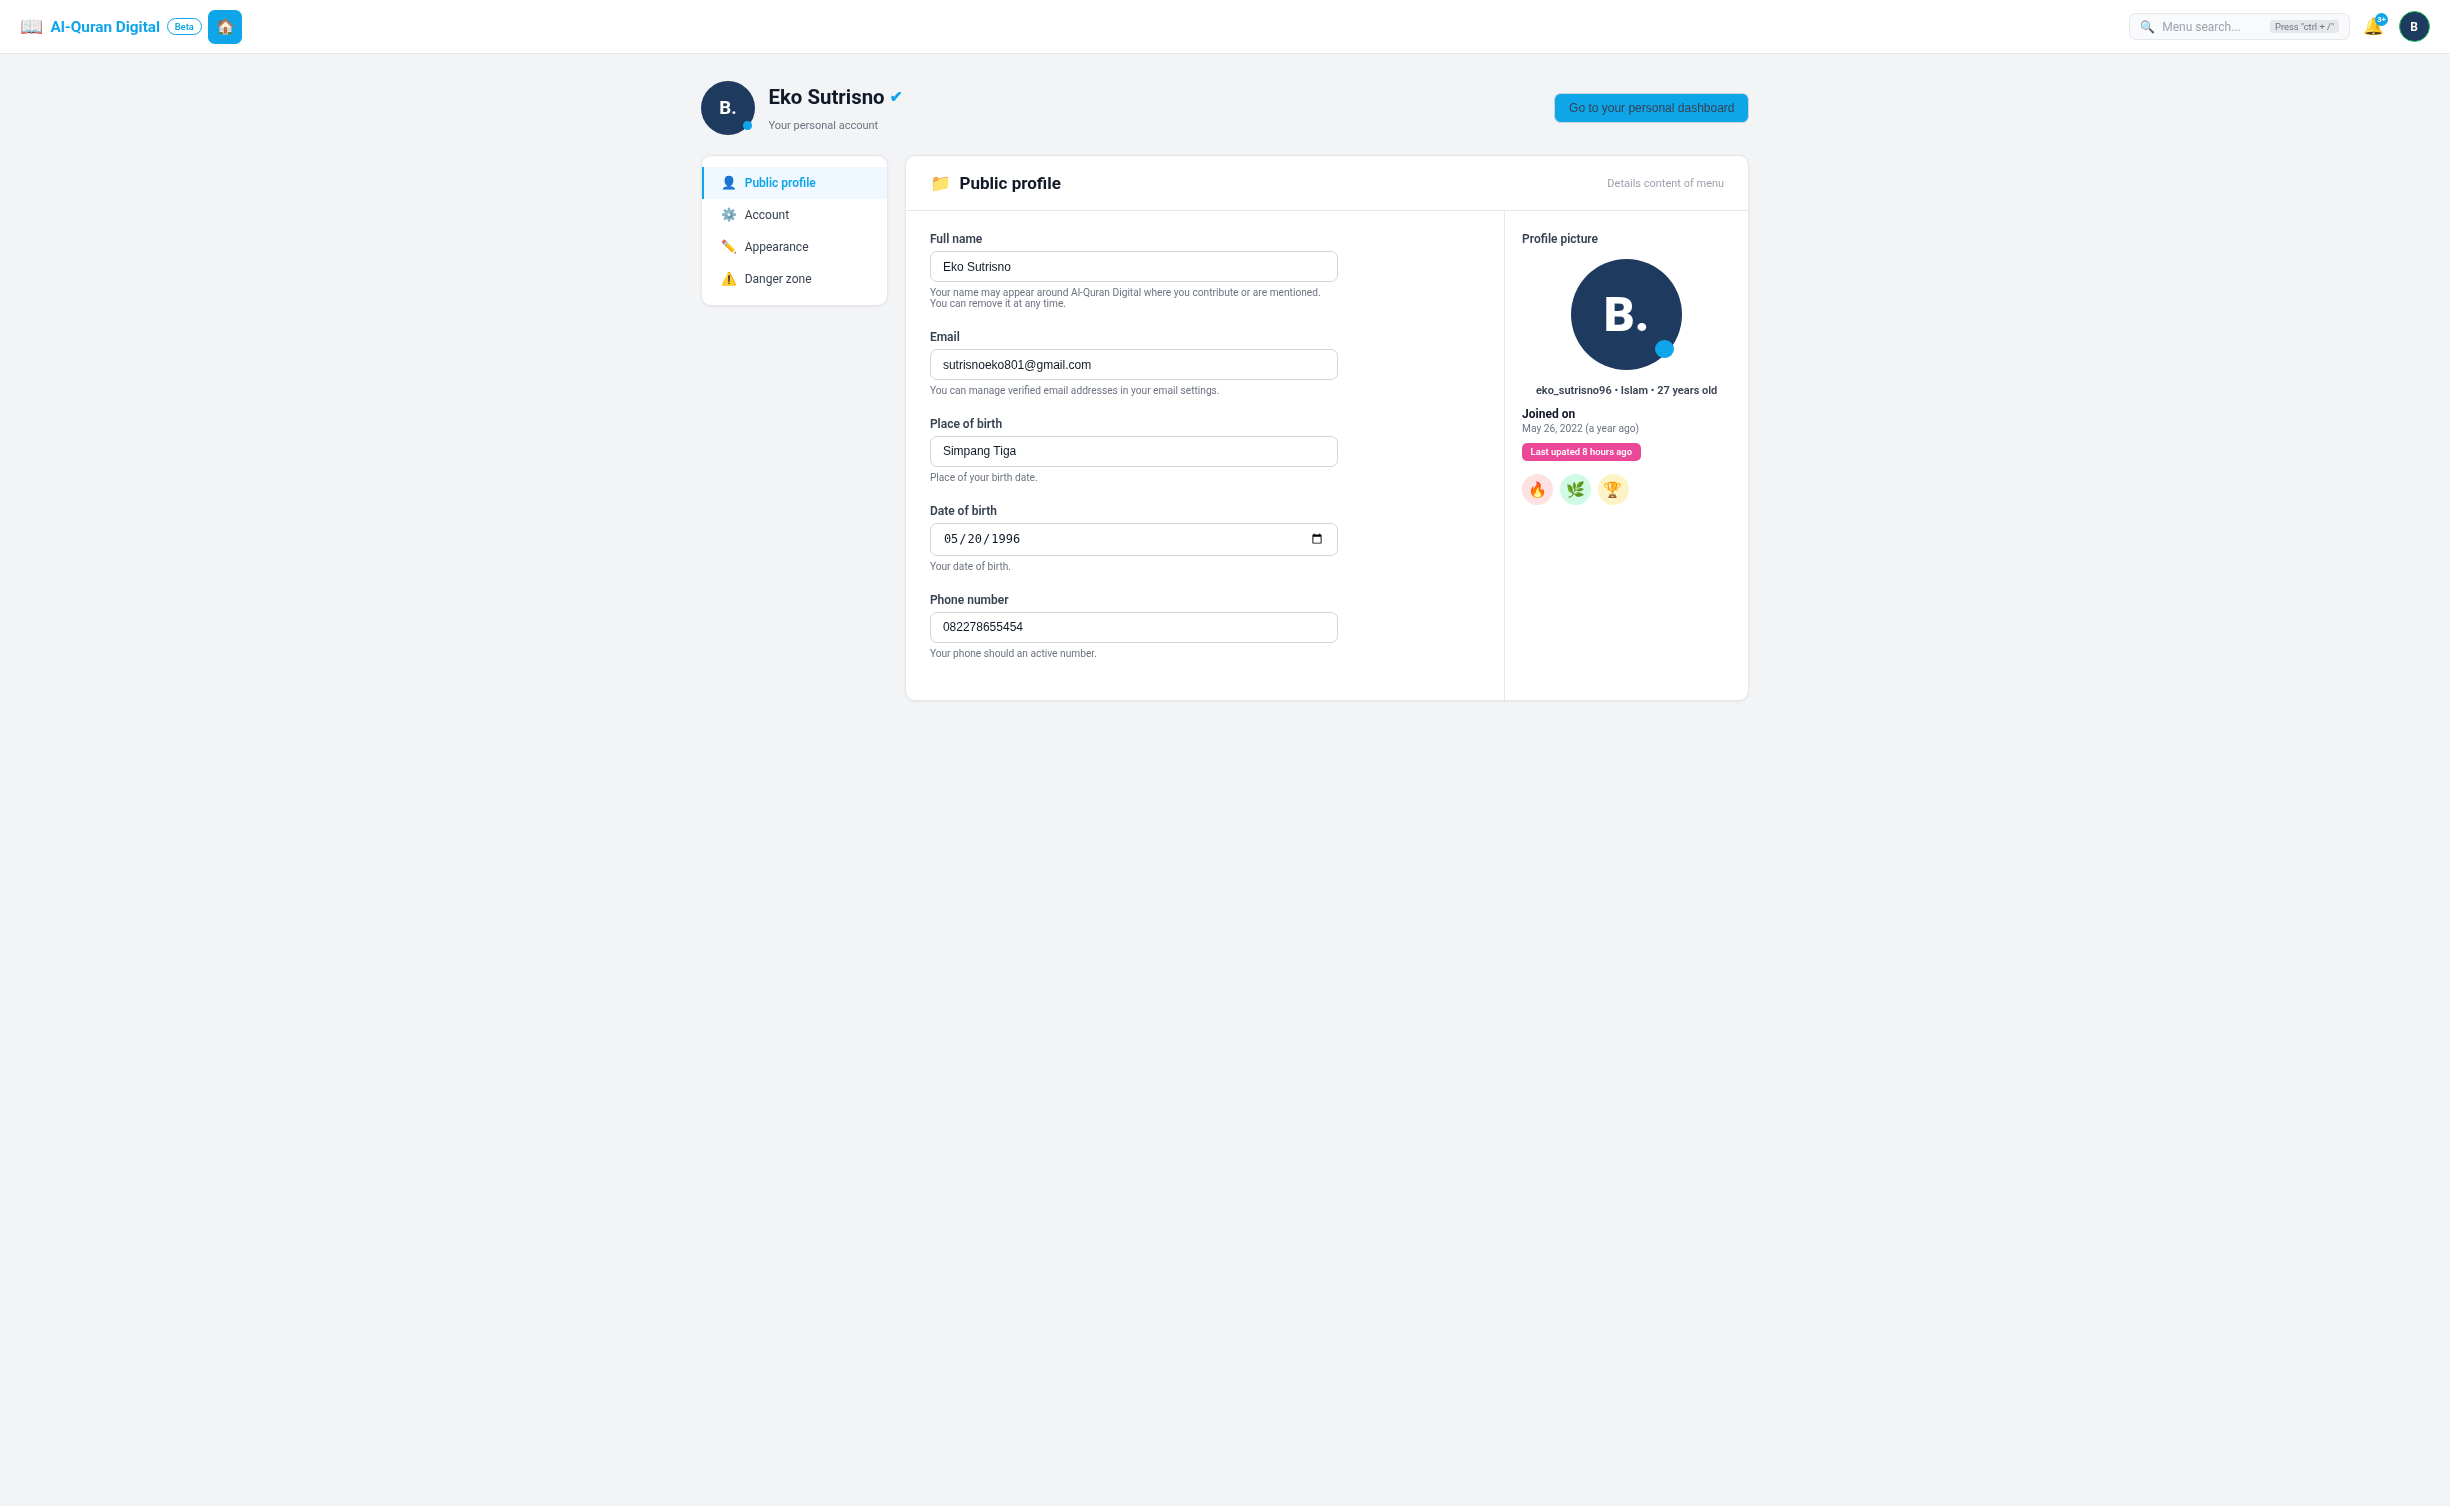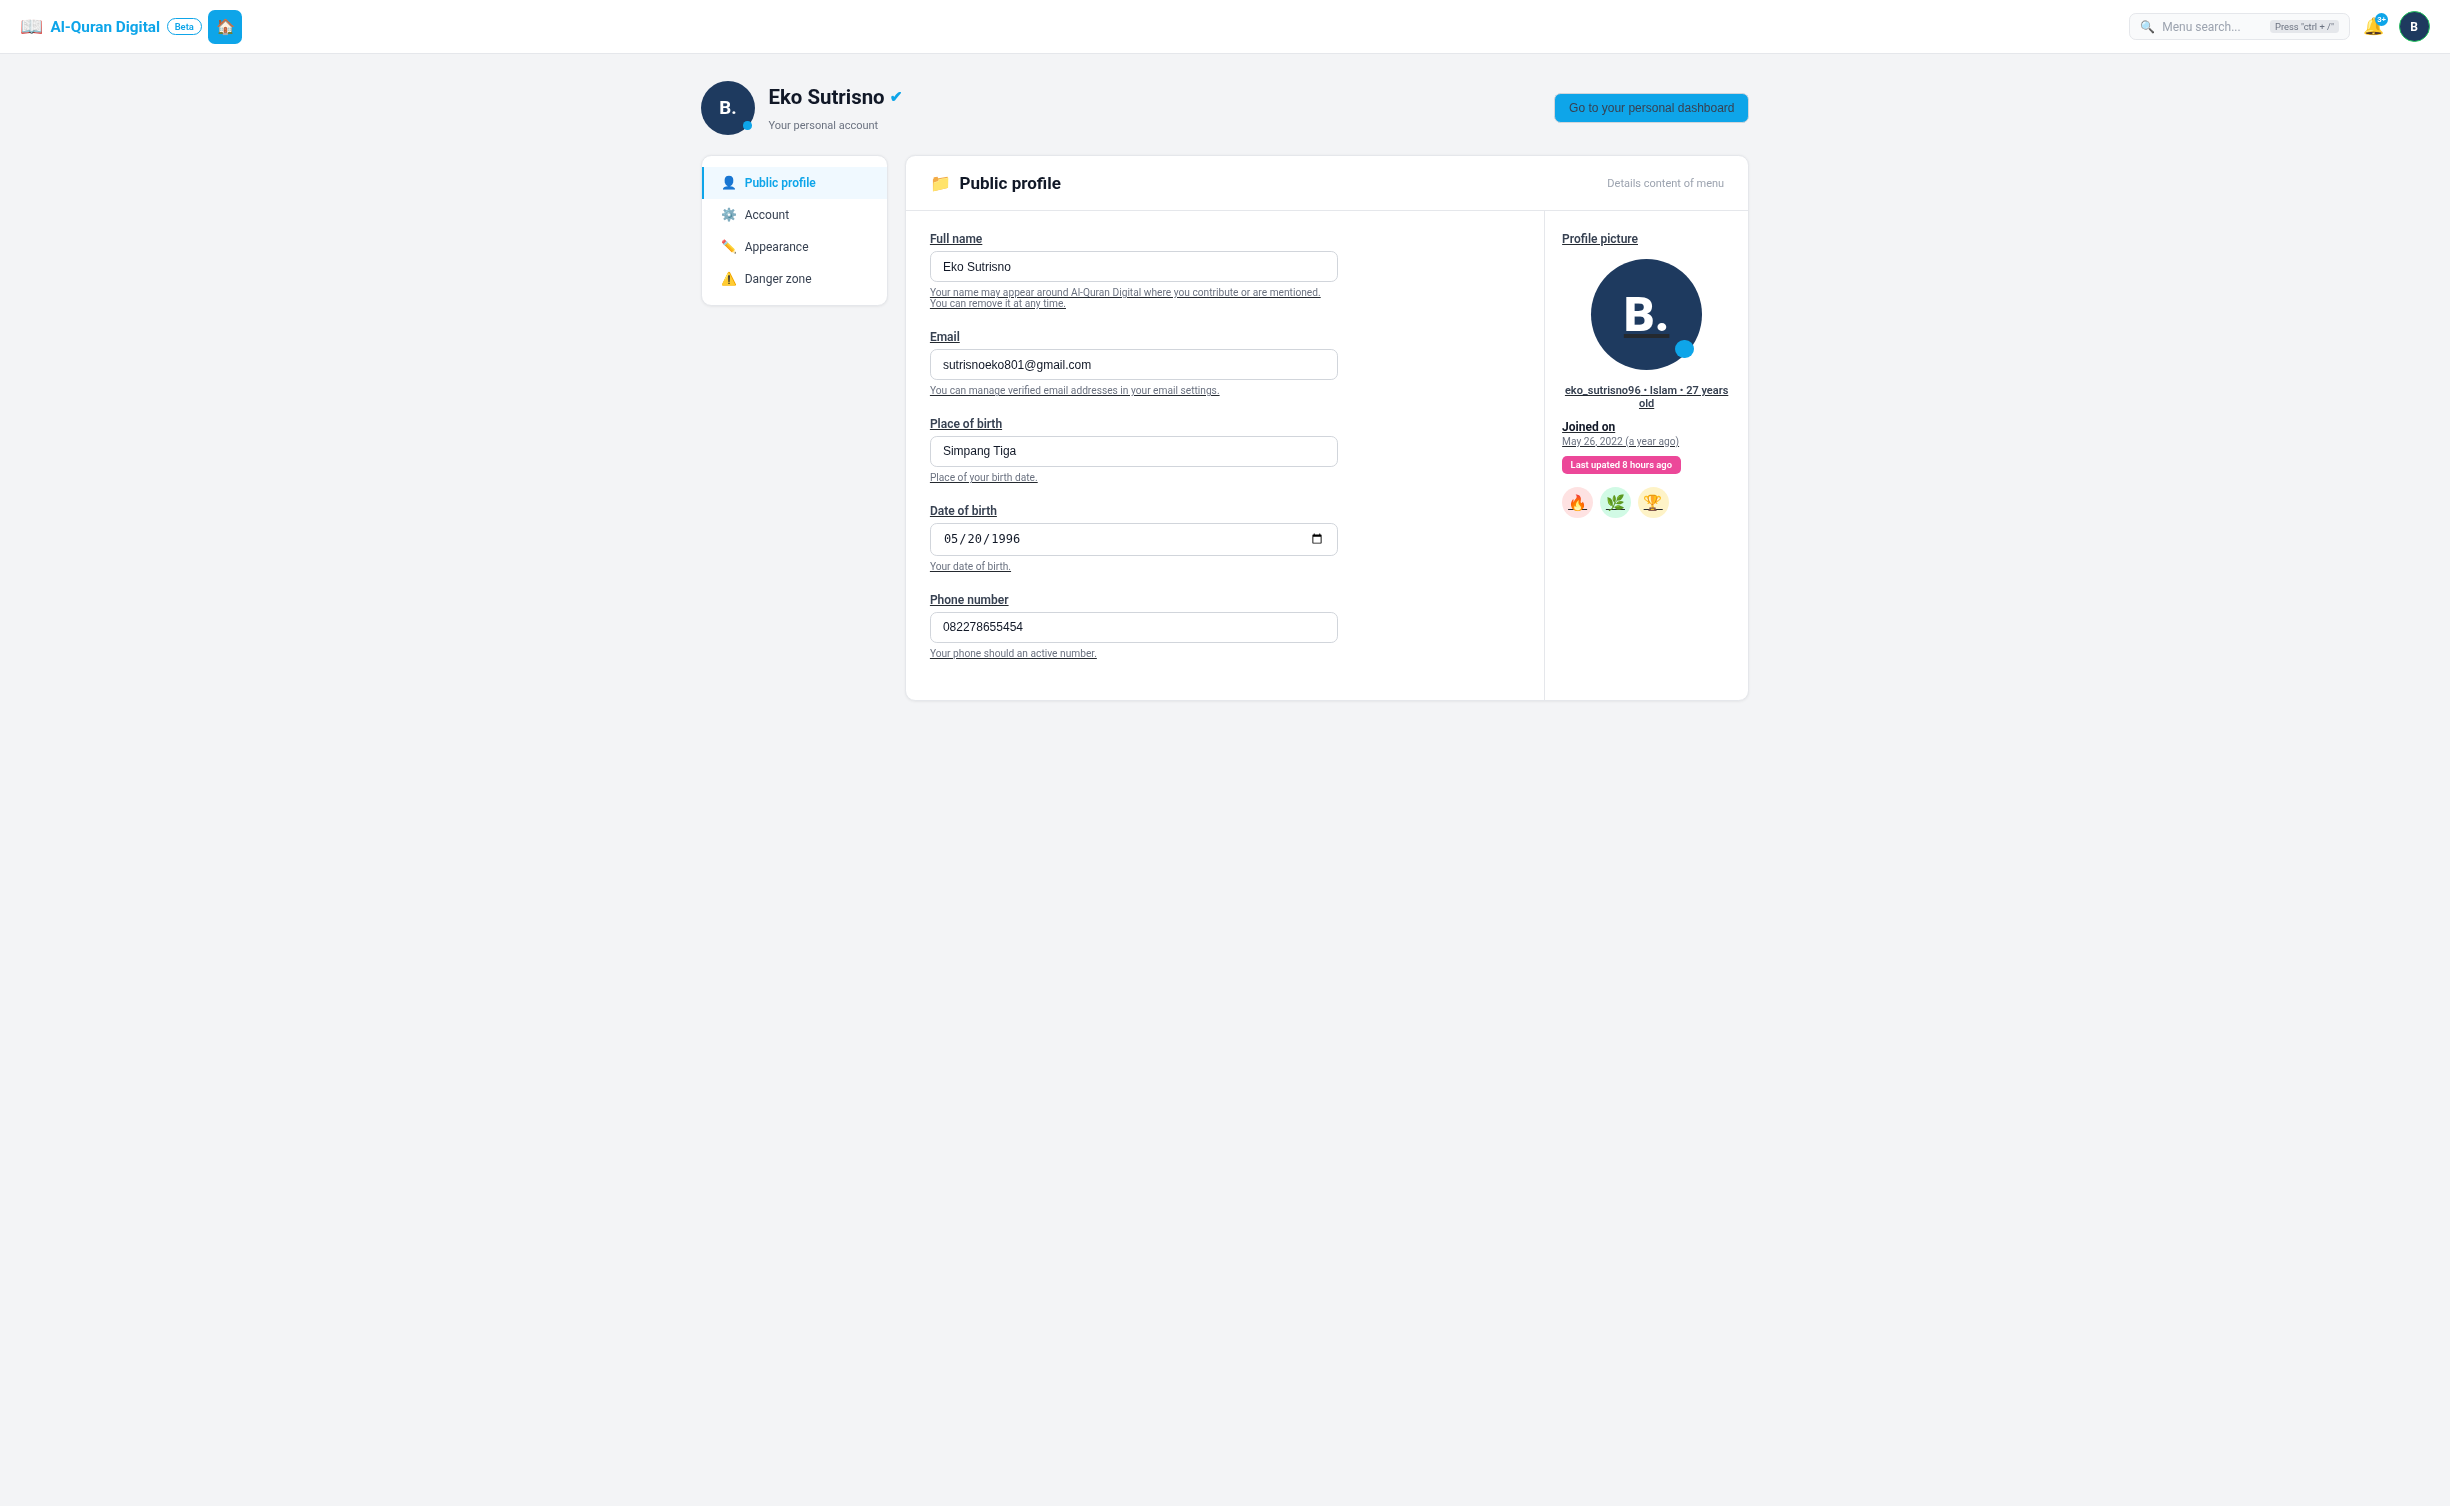--- a/index.html
+++ b/index.html
@@ -268,21 +268,20 @@
       color: #0ea5e9;
       font-size: 17px;
     }
     .content-menu-hint {
       font-size: 11px;
       color: #9ca3af;
     }
     .content-body {
       display: flex;
       gap: 8px;
-      text-decoration: underline;
     }
 
     
     .form-section {
       flex: 1;
       padding: 20.4px 24px;
     }
     .form-group {
       margin-bottom: 20.4px;
     }
@@ -306,21 +305,21 @@
     }
     .form-hint {
       font-size: 10.2px;
       color: #6b7280;
       margin-top: 5.1px;
       max-width: 408px;
     }
 
     
     .profile-card {
-      width: 204px;
+      width: 244px;
       flex-shrink: 0;
       padding: 20.4px 17px;
       border-left: 0.9px solid #e5e7eb;
     }
     .profile-card-title {
       font-size: 12px;
       font-weight: 600;
       color: #374151;
       margin-bottom: 13.6px;
     }

